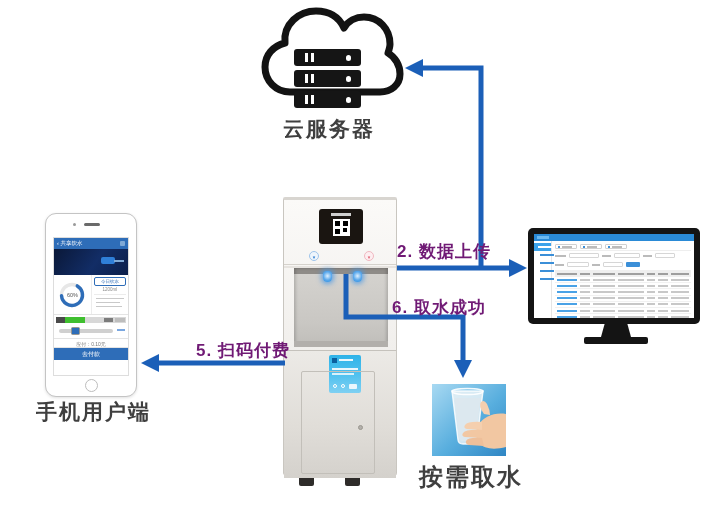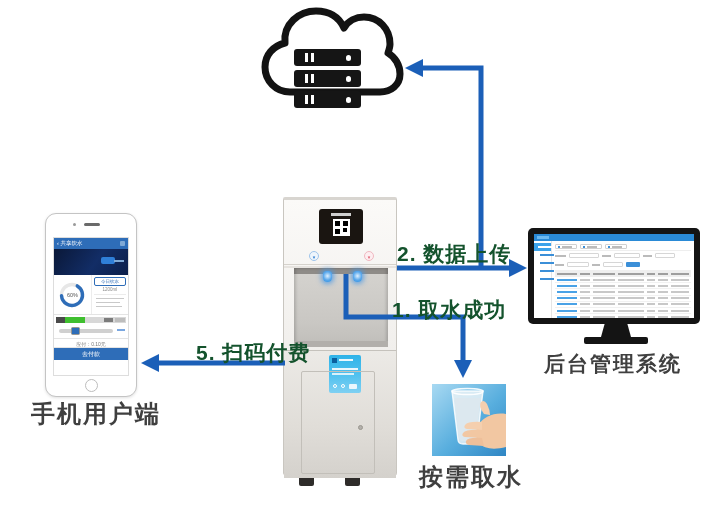--- a/index.html
+++ b/index.html
@@ -5,21 +5,21 @@
   * { margin:0; padding:0; box-sizing:border-box; }
   html,body { background:#fff; }
   body { font-family:"Liberation Sans","DejaVu Sans",sans-serif; }
   .canvas { position:relative; width:704px; height:524px; background:#ffffff; overflow:hidden; }
   .abs { position:absolute; }
 
   
   .flow-svg { position:absolute; left:0; top:0; width:704px; height:524px; pointer-events:none; z-index:6; }
   .flow-line { stroke:#1b5fb8; stroke-width:5; fill:none; stroke-linejoin:miter; }
   .flow-head { fill:#1b5fb8; }
-  .flow-label { position:absolute; color:#14532d; font-weight:700; font-size:21px; letter-spacing:1px; z-index:7; white-space:nowrap; }
+  .flow-label { position:absolute; color:#701a75; font-weight:700; font-size:17px; letter-spacing:1px; z-index:7; white-space:nowrap; }
 
   
   .node-label { position:absolute; color:#3f3f3f; font-weight:700; text-align:center; white-space:nowrap; z-index:8; letter-spacing:2px; }
 
   
   .server-stack { position:absolute; left:294px; top:49px; width:67px; z-index:3; }
   .server-bar { position:relative; width:67px; height:17px; background:#151515; border-radius:3px; margin-bottom:4px; }
   .server-bar .tick { position:absolute; top:4px; width:2.5px; height:9px; background:#fff; }
   .server-bar .t1 { left:11px; } .server-bar .t2 { left:17px; }
   .server-bar .dot { position:absolute; right:10px; top:6px; width:5.5px; height:5.5px; background:#fff; border-radius:50%; }
@@ -142,20 +142,21 @@
         <span class="tick t1"></span>
         <span class="tick t2"></span>
         <span class="dot"></span>
       </div>
     <div class="server-bar">
         <span class="tick t1"></span>
         <span class="tick t2"></span>
         <span class="dot"></span>
       </div>
   </div>
+  <div class="node-label" style="left:259px; top:115px; width:140px; font-size:21px;">云服务器</div>
 
   <div class="phone">
     <span class="ph-dot"></span>
     <span class="ph-speaker"></span>
     <div class="ph-screen">
       <div class="app-header">
         <span>‹</span>
         <span>共享饮水</span>
         <span class="hicon"></span>
       </div>
@@ -188,21 +189,21 @@
       <div class="slider-row">
         <span class="track"></span>
         <span class="handle"></span>
         <span class="sval"></span>
       </div>
       <div class="pay-row">应付：0.10元</div>
       <div class="pay-btn">去付款</div>
     </div>
     <span class="ph-home"></span>
   </div>
-  <div class="node-label" style="left:31px; top:398px; width:120px; font-size:24px;text-align:right;">手机用户端</div>
+  <div class="node-label" style="left:31px; top:398px; width:120px; font-size:21px;text-align:right;">手机用户端</div>
 
   <div class="dispenser">
     <div class="disp-screen">
       <span class="disp-caption"></span>
       <span class="qr"></span>
     </div>
     <div class="ind-btn ind-blue">▾</div>
     <div class="ind-btn ind-red">▾</div>
     <div class="disp-groove"></div>
     <div class="recess">
@@ -344,21 +345,20 @@
               <span></span>
               <span></span>
               <span></span>
           </div>
         </div>
       </div>
     </div>
   </div>
   <div class="mon-neck"></div>
   <div class="mon-base"></div>
-  <div class="node-label" style="left:543px; top:350px; width:140px; font-size:21px;">后台管理系统</div>
 
   <svg class="cup-photo" width="74" height="72" viewBox="0 0 74 72">
     <defs>
       <linearGradient id="bgblue" x1="0" y1="0" x2="1" y2="1">
         <stop offset="0" stop-color="#a8d9f2"></stop>
           <stop offset="0.55" stop-color="#58aede"></stop>
           <stop offset="1" stop-color="#2f86c4"></stop>
       </linearGradient>
     </defs>
     <rect x="0" y="0" width="74" height="72" fill="url(#bgblue)"></rect>
@@ -380,15 +380,15 @@
     <polygon class="flow-head" points="141,363 159,354 159,372"></polygon>
     <path class="flow-line" d="M 397 268 L 510 268"></path>
     <polygon class="flow-head" points="527,268 509,259 509,277"></polygon>
     <path class="flow-line" d="M 481 268 L 481 68 L 423 68"></path>
     <polygon class="flow-head" points="405,68 423,59 423,77"></polygon>
     <path class="flow-line" d="M 346 274 L 346 317 L 463 317 L 463 360"></path>
     <polygon class="flow-head" points="463,378 454,360 472,360"></polygon>
   </svg>
   <div class="flow-label" style="left:196px; top:339px;">5. 扫码付费</div>
   <div class="flow-label" style="left:397px; top:240px;">2. 数据上传</div>
-  <div class="flow-label" style="left:392px; top:296px;">1. 取水成功</div>
+  <div class="flow-label" style="left:392px; top:296px;">6. 取水成功</div>
 
 </div>
 
 </body></html>

